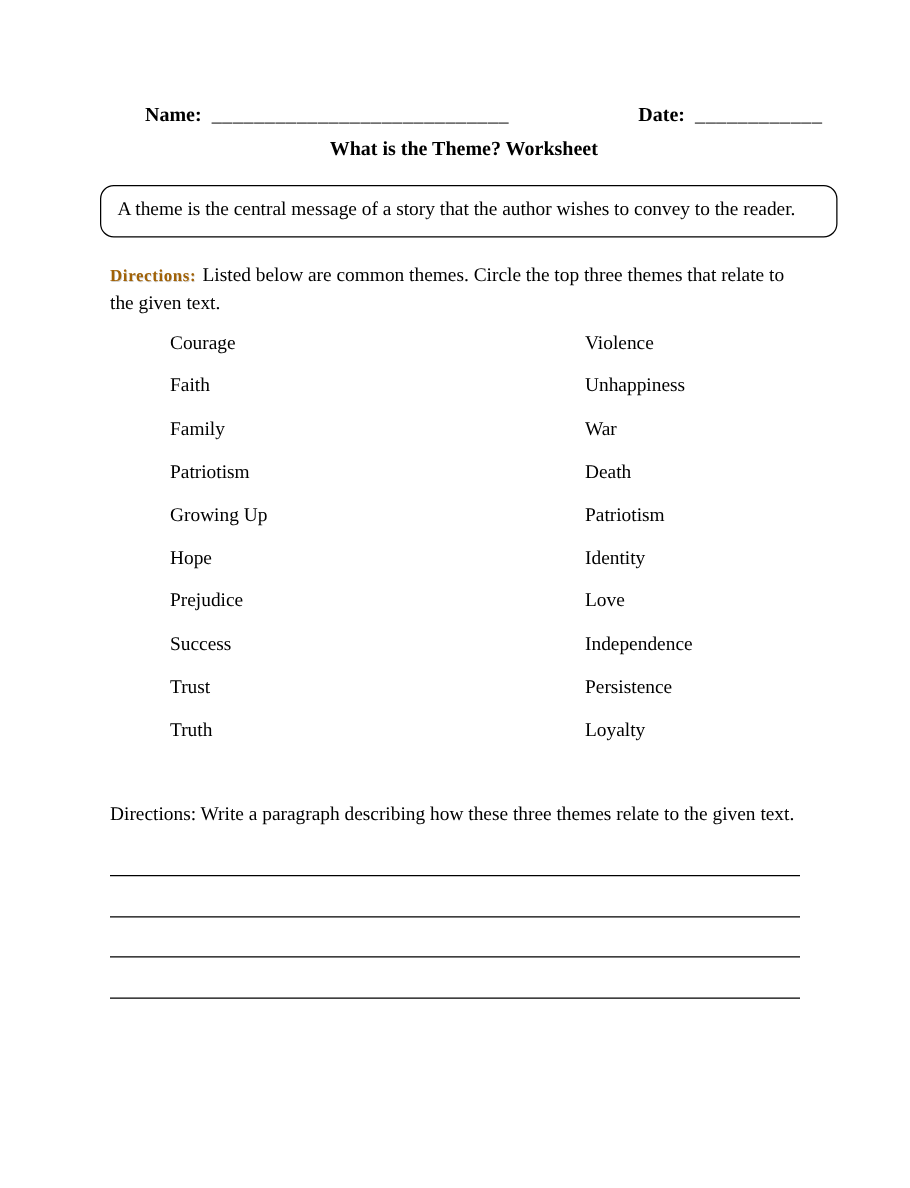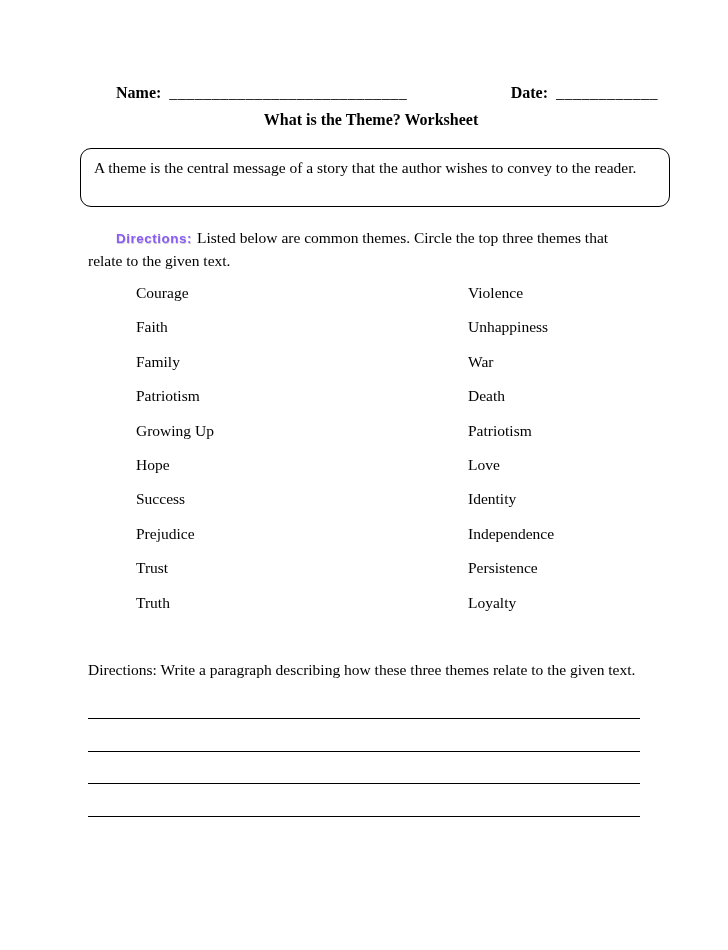--- a/index.html
+++ b/index.html
@@ -36,40 +36,39 @@
     margin-top: 9px;
     width: 566px;
   }
   
   .def-box {
     margin-top: 19px;
     margin-left: -8px;
     width: 590px;
     border: 1.5px solid #000000;
     border-radius: 11px;
-    padding: 8px 13px 27px 13px;
+    padding: 8px 13px 10px 13px;
     font-size: 15.5px;
     line-height: 22px;
   }
   
   .directions1 {
     margin-top: 20px;
     width: 548px;
     font-size: 15.5px;
     line-height: 22px;
   }
   .dir-label {
-    font-family: Liberation Sans, sans-serif;
+    font-family: Liberation Serif, serif;
     font-weight: bold;
     font-size: 13.5px;
-    color: #8b5cf6;
+    color: #a16207;
     letter-spacing: 0.5px;
     margin-right: 5px;
     text-shadow: 0.5px 0.5px 0 #cfcfcf;
-    margin-left: 28px;
   }
   
   .themes {
     margin-top: 12px;
     display: flex;
     width: 560px;
     margin-left: 48px;
   }
   .themes .col-left { width: 332px; }
   .themes .col-right { width: 228px; }
@@ -122,33 +121,33 @@
   </p>
 
   <div class="themes">
     <div class="col-left">
       <div class="theme">Courage</div>
       <div class="theme">Faith</div>
       <div class="theme">Family</div>
       <div class="theme">Patriotism</div>
       <div class="theme">Growing Up</div>
       <div class="theme">Hope</div>
+      <div class="theme">Prejudice</div>
       <div class="theme">Success</div>
-      <div class="theme">Prejudice</div>
       <div class="theme">Trust</div>
       <div class="theme">Truth</div>
     </div>
     <div class="col-right">
       <div class="theme">Violence</div>
       <div class="theme">Unhappiness</div>
       <div class="theme">War</div>
       <div class="theme">Death</div>
       <div class="theme">Patriotism</div>
+      <div class="theme">Identity</div>
       <div class="theme">Love</div>
-      <div class="theme">Identity</div>
       <div class="theme">Independence</div>
       <div class="theme">Persistence</div>
       <div class="theme">Loyalty</div>
     </div>
   </div>
 
   <p class="directions2">Directions: Write a paragraph describing how these three themes relate to the given text.</p>
 
   <div class="write-lines">
     <div class="wline"></div>

